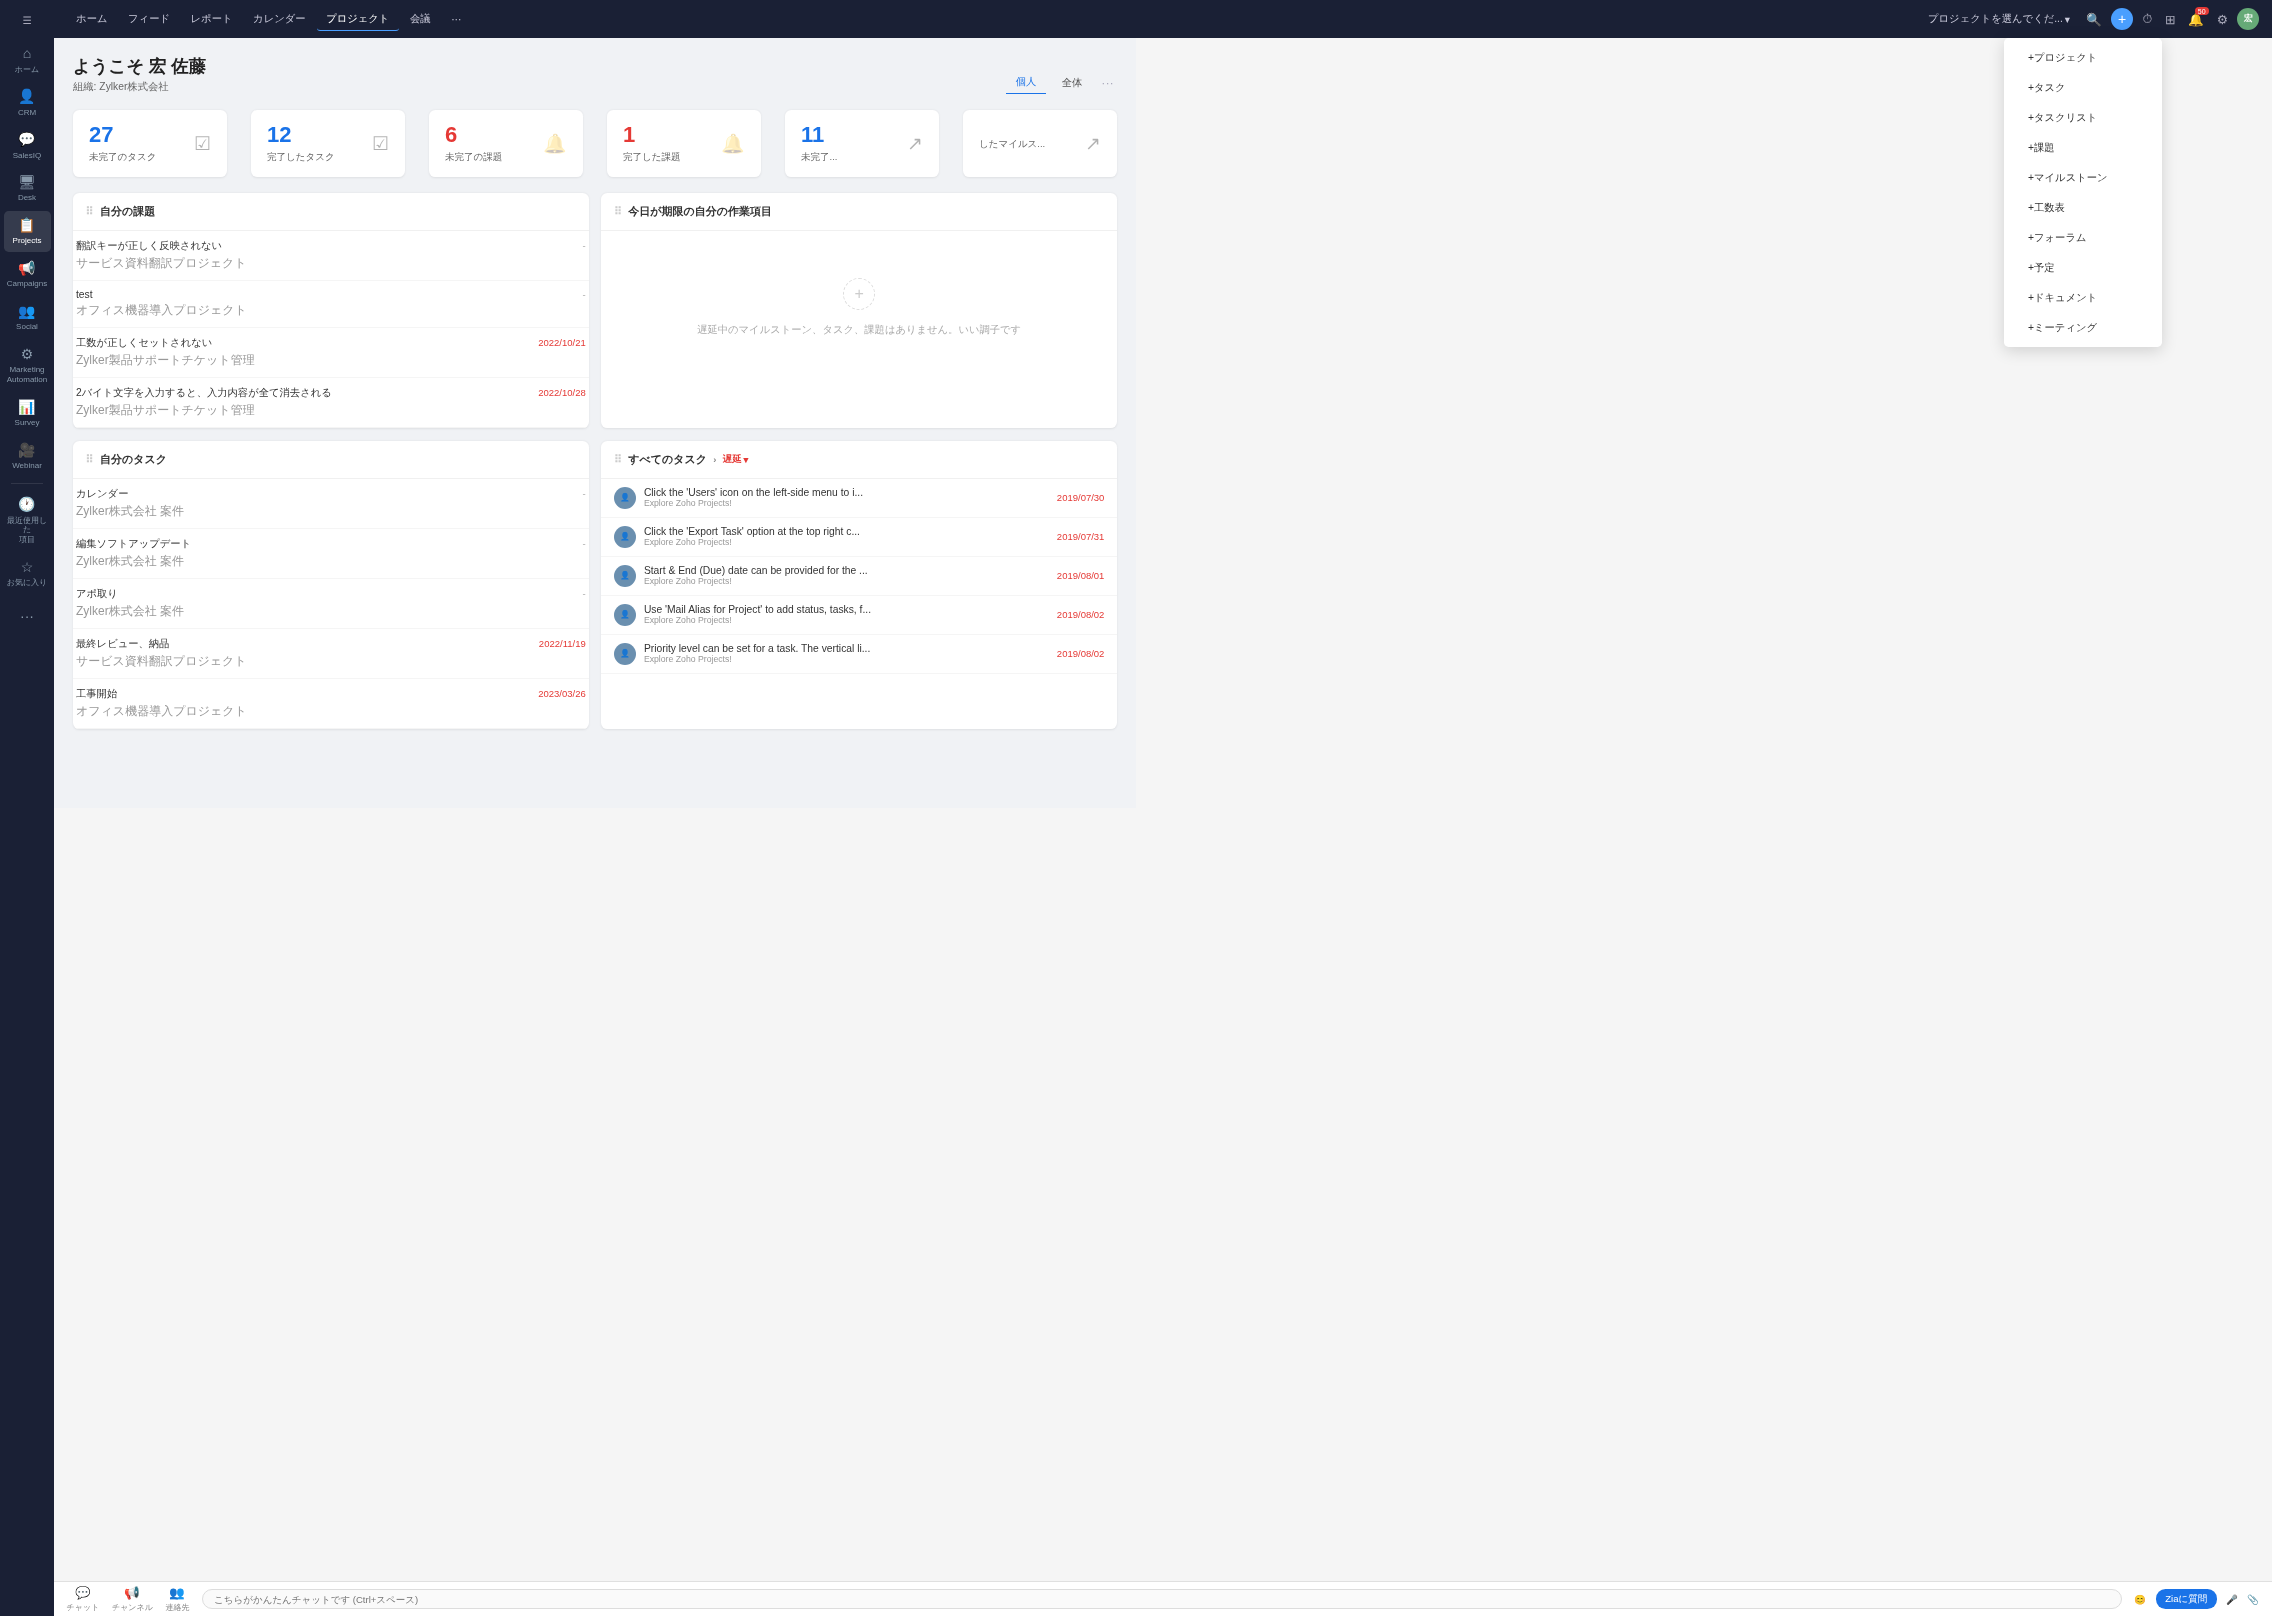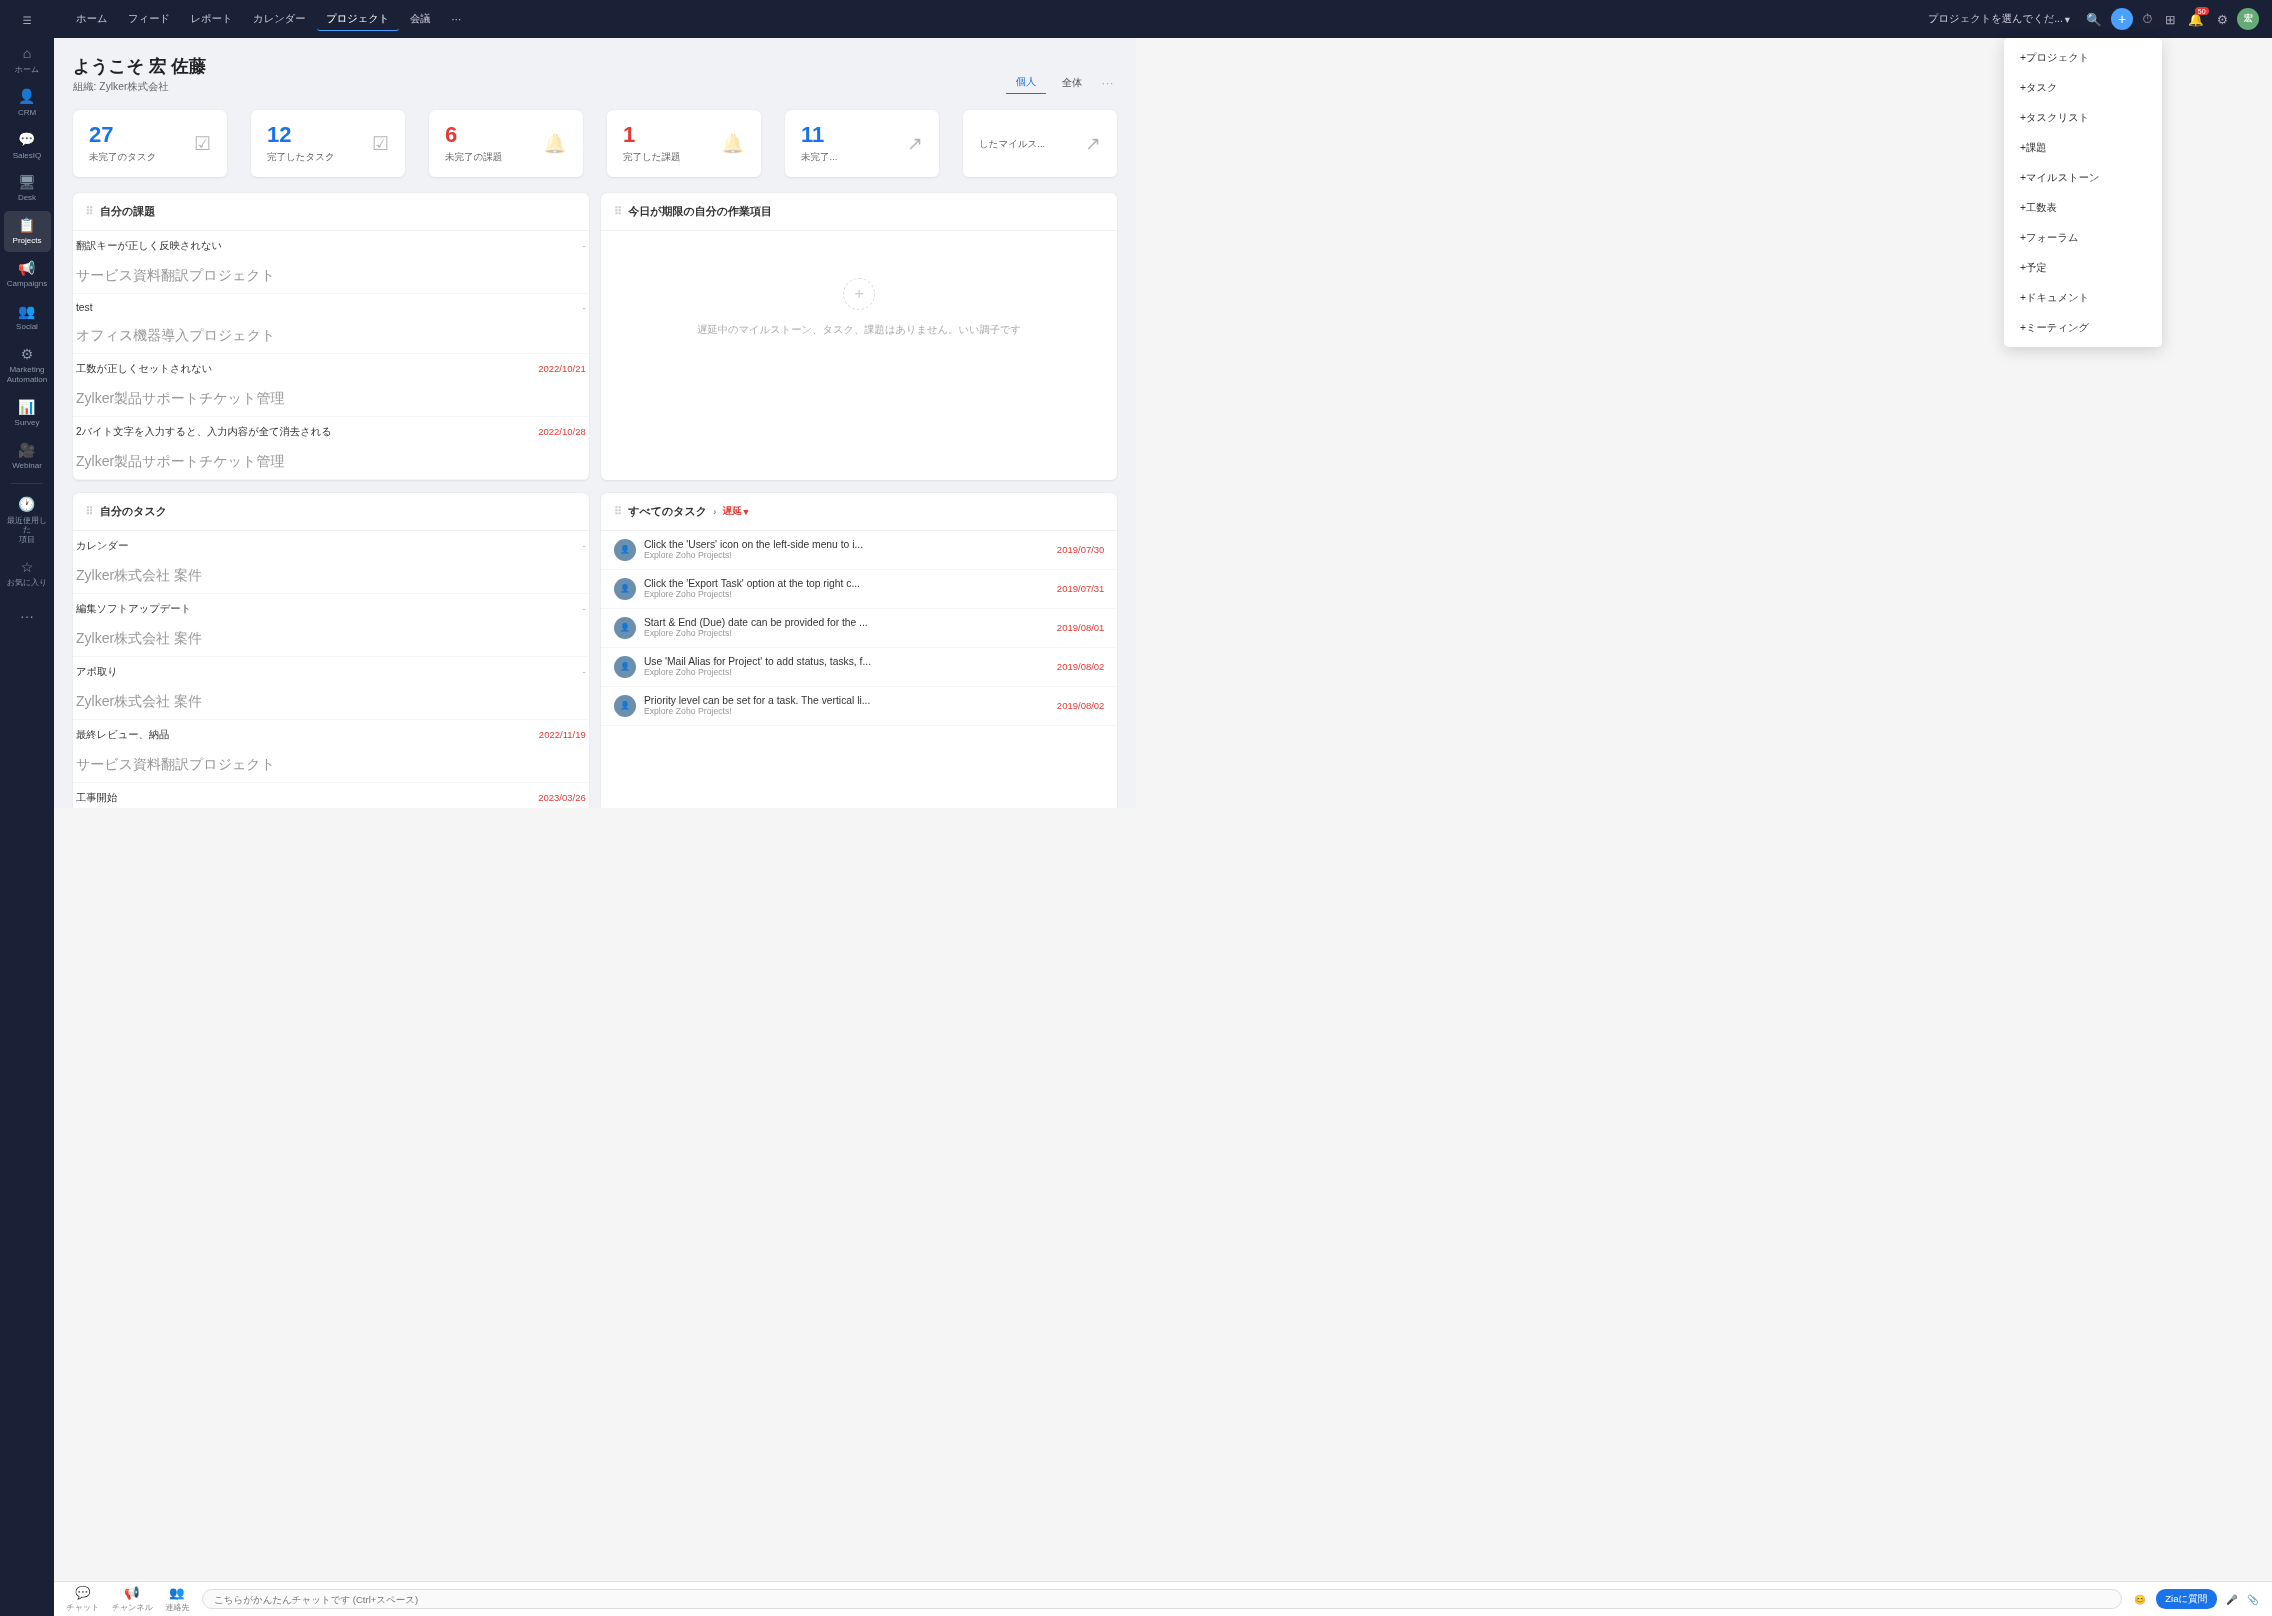--- a/index.html
+++ b/index.html
@@ -218,21 +218,21 @@
       padding: 8px 3px;
       border-bottom: 0.8px solid #f5f5f5;
       cursor: pointer;
     }
     .task-item-row {
       display: flex; align-items: center; justify-content: space-between;
     }
     .task-name { font-size: 10.3px; color: #333; flex: 1; }
     .task-date { font-size: 9.5px; color: #e53935; }
     .task-date.normal { color: #aaa; }
-    .task-project { font-size: 14px; color: #999; margin-top: 14px; }
+    .task-project { font-size: 12px; color: #999; margin-top: 2px; }
 
     
     .today-section {
       display: flex; flex-direction: column; align-items: center;
       justify-content: center;
       padding: 47px 16px;
       color: #aaa;
       font-size: 10.3px;
     }
     .today-add-btn {
@@ -274,21 +274,21 @@
       top: 38px;
       right: 110px;
       background: #fff;
       border-radius: 4.7px;
       box-shadow: 0 3.2px 16px rgba(0,0,0,0.15);
       width: 158px;
       z-index: 300;
       padding: 4.7px 0;
     }
     .dropdown-item {
-      padding: 8px 16px;
+      padding: 8px 24px;
       font-size: 10.3px;
       color: #333;
       cursor: pointer;
       display: flex; align-items: center; gap: 4.7px;
     }
 
     
     .bottom-bar {
       position: fixed;
       bottom: 0; left: 54px; right: 0;

